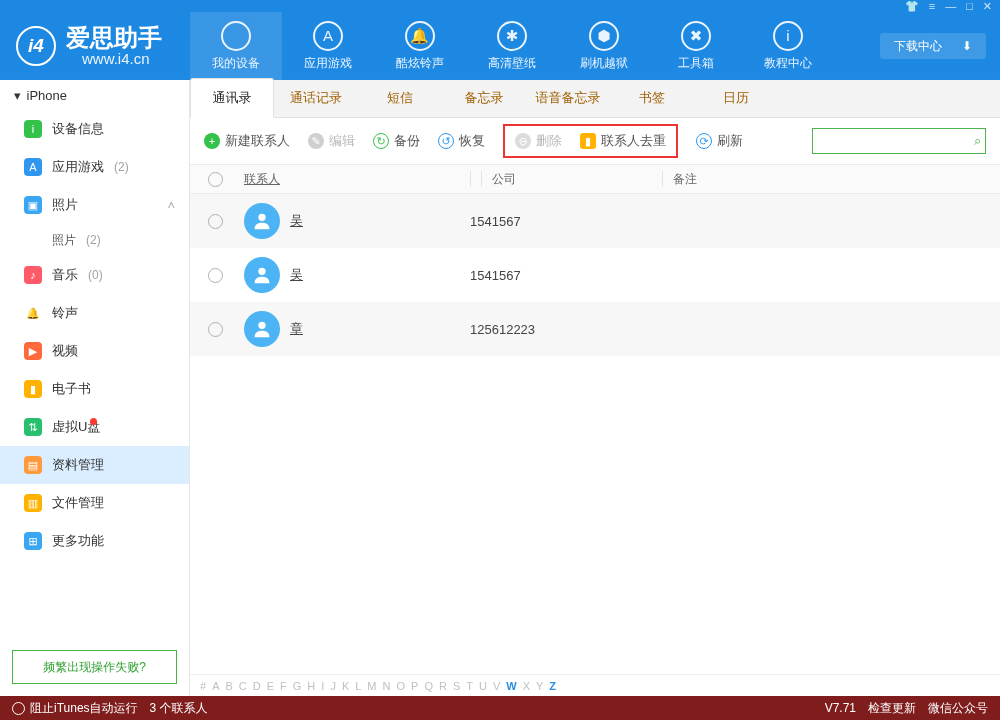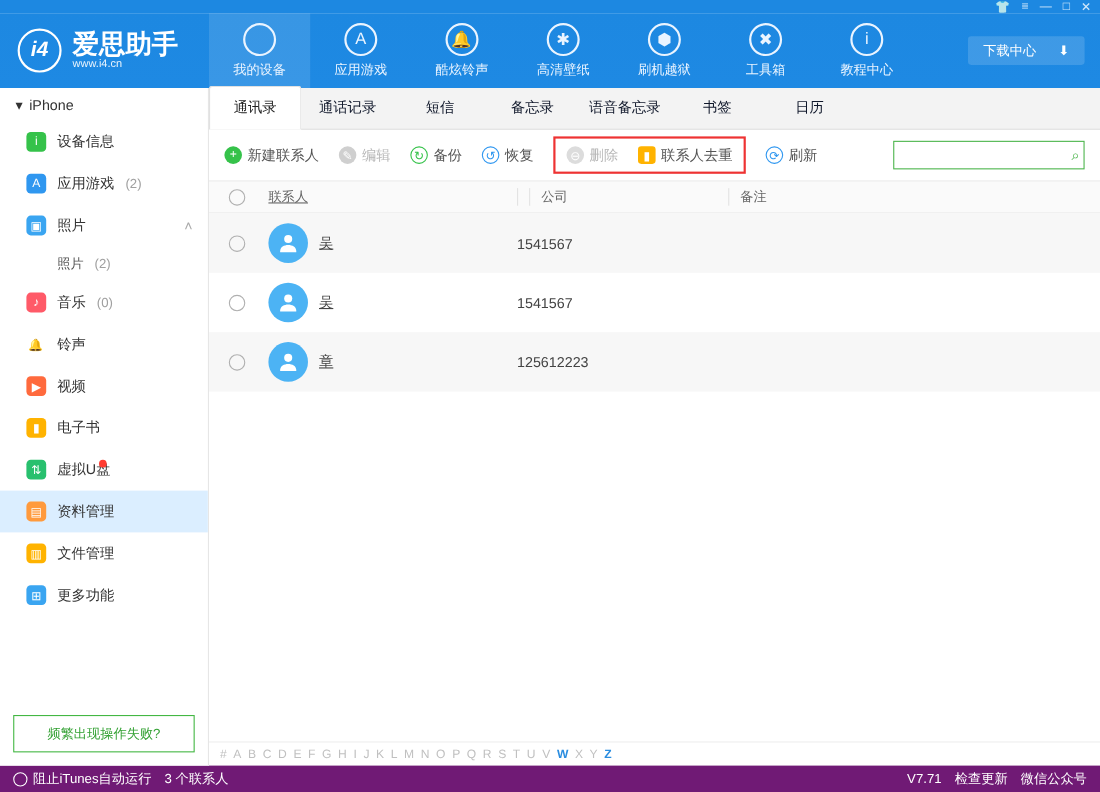--- a/index.html
+++ b/index.html
@@ -5,21 +5,21 @@
 * { margin: 0; padding: 0; box-sizing: border-box; font-family: "Microsoft YaHei", Arial, sans-serif; }
 html, body { width: 1000px; height: 720px; overflow: hidden; background: #fff; }
 
 .titlebar { height: 12px; background: #1d88e1; display: flex; justify-content: flex-end; align-items: center; padding: 0 8px; gap: 10px; }
 .titlebar span { color: #cfe7fb; font-size: 11px; cursor: pointer; }
 
 .header { height: 68px; background: linear-gradient(#1d88e1,#1e89e3); display: flex; align-items: center; color: #fff; }
 .logo-wrap { width: 190px; display: flex; align-items: center; padding-left: 16px; gap: 10px; }
 .logo-circle { width: 40px; height: 40px; border: 2px solid #fff; border-radius: 50%; display: flex; align-items: center; justify-content: center; font-style: italic; font-weight: bold; font-size: 19px; }
 .logo-text { font-size: 24px; font-weight: bold; line-height: 1; }
-.logo-sub { font-size: 10px; opacity: .9; }
+.logo-sub { font-size: 15px; opacity: .9; margin-left: 16px; }
 
 .nav { display: flex; flex: 1; height: 100%; }
 .nav-item { width: 92px; display: flex; flex-direction: column; align-items: center; justify-content: center; gap: 4px; cursor: pointer; font-size: 12px; color: #eaf4ff; }
 .nav-item.active { background: rgba(255,255,255,.12); }
 .nav-icon { width: 30px; height: 30px; border: 2px solid #eaf4ff; border-radius: 50%; display: flex; align-items: center; justify-content: center; font-size: 15px; }
 .dl-btn { margin-right: 14px; height: 26px; padding: 0 14px; background: rgba(255,255,255,.15); color: #fff; border-radius: 3px; font-size: 12px; display: flex; align-items: center; gap: 20px; cursor: pointer; }
 
 .body { display: flex; height: 616px; }
 
 .sidebar { width: 190px; border-right: 1px solid #e6e6e6; display: flex; flex-direction: column; background: #fff; }
@@ -28,21 +28,21 @@
 .side-item { height: 38px; padding-left: 24px; display: flex; align-items: center; gap: 10px; font-size: 13px; color: #333; cursor: pointer; position: relative; }
 .side-item.sub { padding-left: 52px; font-size: 12px; color: #555; height: 32px; }
 .side-item.active { background: #dbeeff; }
 .side-count { color: #a0a0a0; font-size: 12px; }
 .side-ic { width: 18px; height: 18px; border-radius: 4px; display: flex; align-items: center; justify-content: center; color: #fff; font-size: 11px; }
 .dot-red { width: 7px; height: 7px; background: #ff3b30; border-radius: 50%; position: absolute; left: 90px; top: 10px; }
 .help-box { margin: 12px; border: 1px solid #43b743; color: #33a133; font-size: 12px; height: 34px; display: flex; align-items: center; justify-content: center; cursor: pointer; }
 
 .main { flex: 1; display: flex; flex-direction: column; }
 .tabs { height: 38px; display: flex; align-items: flex-end; background: #f3f3f3; border-bottom: 1px solid #e1e1e1; }
-.tab { width: 84px; text-align: center; font-size: 13px; color: #0f172a; padding-bottom: 10px; cursor: pointer; }
+.tab { width: 84px; text-align: center; font-size: 13px; color: #a16207; padding-bottom: 10px; cursor: pointer; }
 .tab.active { background: #fff; border: 1px solid #e1e1e1; border-bottom: 1px solid #fff; border-radius: 3px 3px 0 0; padding: 10px 0; margin-bottom: -1px; color: #222; }
 
 .toolbar { height: 46px; display: flex; align-items: center; padding: 0 14px; gap: 18px; font-size: 13px; color: #555; }
 .tb-btn { display: flex; align-items: center; gap: 5px; cursor: pointer; }
 .tb-btn.disabled { color: #b7b7b7; }
 .tb-ic { width: 16px; height: 16px; border-radius: 50%; display: flex; align-items: center; justify-content: center; font-size: 11px; color: #fff; }
 .highlight-box { border: 2px solid #e33; padding: 6px 10px; display: flex; gap: 18px; align-items: center; }
 .search { margin-left: auto; width: 174px; height: 26px; border: 1px solid #4cb54c; display: flex; align-items: center; padding: 0 6px; }
 .search input { border: none; flex: 1; outline: none; font-size: 12px; }
 
@@ -57,21 +57,21 @@
 
 .rows { flex: 1; overflow: auto; }
 .row { height: 54px; display: flex; align-items: center; font-size: 13px; color: #444; }
 .row:nth-child(odd) { background: #f7f7f7; }
 .avatar { width: 36px; height: 36px; border-radius: 50%; background: #4cb3f4; display: flex; align-items: center; justify-content: center; }
 .avatar svg { width: 22px; height: 22px; fill: #fff; }
 
 .alpha-bar { height: 22px; border-top: 1px solid #eee; display: flex; align-items: center; padding: 0 10px; gap: 6px; font-size: 11px; color: #c0c0c0; }
 .alpha-bar span.on { color: #2a8de0; font-weight: bold; }
 
-.status { height: 24px; background: #701a75; color: #fff; display: flex; align-items: center; font-size: 12px; padding: 0 12px; gap: 12px; }
+.status { height: 24px; background: #7f1d1d; color: #fff; display: flex; align-items: center; font-size: 12px; padding: 0 12px; gap: 12px; }
 .status .seg { display: flex; align-items: center; gap: 5px; cursor: pointer; }
 .status .spacer { flex: 1; }
 .radio { width: 13px; height: 13px; border: 1.5px solid #fff; border-radius: 50%; }
 </style>
 </head>
 <body>
 
 <div class="titlebar">
   <span>👕</span>
   <span>≡</span>

